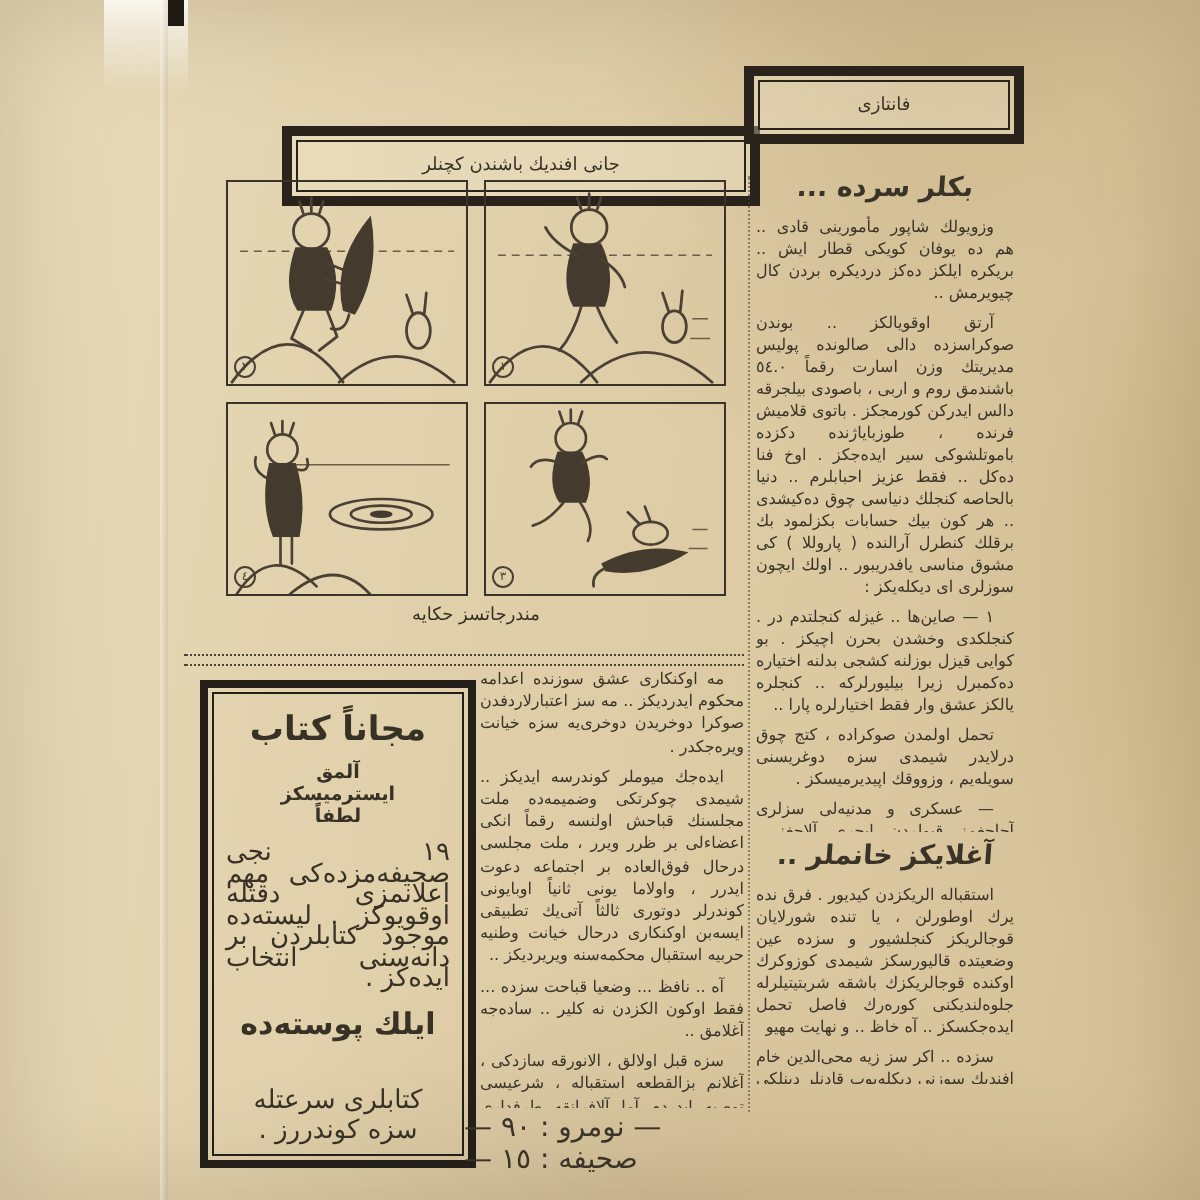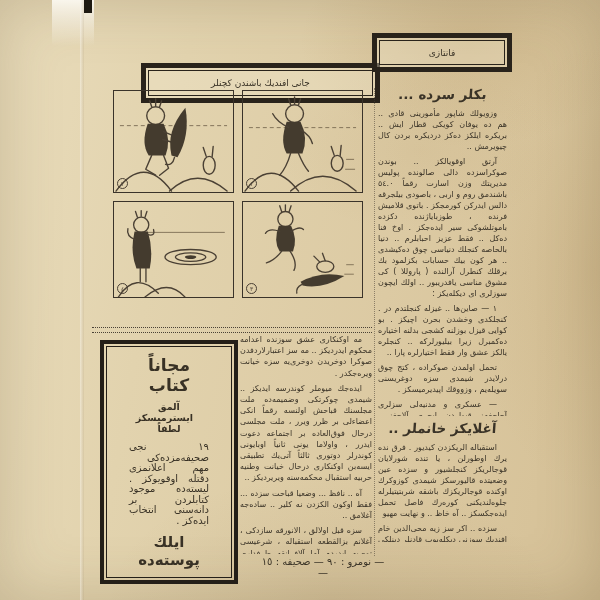--- a/index.html
+++ b/index.html
@@ -47,40 +47,40 @@
     font-size:9px;direction:rtl;color:#352e23;}
 
   .dotted-sep{position:absolute;left:92px;top:327px;width:280px;height:4px;
     border-top:1px dotted #4a4236;border-bottom:1px dotted #4a4236;}
   .vdotted{position:absolute;left:374px;top:88px;width:0;height:468px;
     border-left:1px dotted rgba(74,66,54,.55);}
 
   
   .adbox{position:absolute;left:100px;top:340px;width:130px;height:236px;
     border:4px solid #241f18;}
-  .adbox .inner{position:absolute;inset:2px;border:1px solid #241f18;padding:6px 22px;
+  .adbox .inner{position:absolute;inset:2px;border:1px solid #241f18;padding:6px 6px;
     direction:rtl;text-align:center;overflow:hidden;}
   .ad-title{font-size:17px;font-weight:bold;margin:2px 0 6px;}
   .ad-sub{font-size:9.5px;font-weight:bold;margin:0 16px 8px;}
-  .ad-body{font-size:10px;line-height:10.5px;text-align:justify;margin:0 0 7px;}
-  .ad-big{font-size:15px;font-weight:bold;margin:6px 0 11px;}
+  .ad-body{font-size:13px;line-height:10.5px;text-align:justify;margin:0 0 7px;}
+  .ad-big{font-size:15px;font-weight:bold;margin:6px 0 22px;}
   .ad-foot{font-size:13px;margin:0;}
 
   
   .col{position:absolute;direction:rtl;text-align:justify;color:#3a3327;overflow:hidden;}
   .col p{margin:0 0 4px;text-indent:10px;}
   .mid-col{left:240px;top:334px;width:132px;height:220px;font-size:8px;line-height:11.2px;}
   .right-col{left:378px;top:86px;width:129px;height:472px;}
   .headline{font-size:13.5px;font-weight:bold;text-align:center;direction:rtl;
     margin:0 0 6px;letter-spacing:.5px;transform:skewX(-4deg);}
   .sec{font-size:8px;line-height:11px;height:308px;overflow:hidden;margin-bottom:4px;}
   .sec2{font-size:8px;line-height:11px;height:100px;overflow:hidden;}
 
-  .page-foot{position:absolute;left:257px;top:556px;width:132px;text-align:center;
-    font-size:10px;direction:rtl;color:#3a3327;}
+  .page-foot{position:absolute;left:232px;top:556px;width:132px;text-align:left;
+    font-size:14px;direction:rtl;color:#3a3327;}
 </style>
 </head>
 <body>
 
 <div class="scan">
   <div class="corner-light"></div>
   <div class="page-crease"></div>
   <div class="binding-mark"></div>
 
   <div class="obox box-title">
@@ -164,20 +164,21 @@
         <path class="dark" d="M58 84 Q80 72 104 78 Q82 92 60 88 Z"></path>
         <path class="ink" d="M59 87 q-6 3 -5 9"></path>
         <ellipse class="ink" cx="84" cy="68" rx="9" ry="6"></ellipse>
         <path class="ink" d="M78 63 l-6 -6 M84 62 l-3 -8"></path>
         <path class="ink-thin" d="M106 66 h8 M104 76 h10"></path>
       </svg>
       <span class="pnum">٣</span>
     </div>
   </div>
 
+  <div class="caption">مندرجاتسز حكايه</div>
 
   <div class="dotted-sep"></div>
   <div class="vdotted"></div>
 
   <div class="adbox">
     <div class="inner">
       <div class="ad-title">مجاناً كتاب</div>
       <div class="ad-sub">آلمق ايسترميسكز لطفاً</div>
       <p class="ad-body">١٩ نجى صحيفه‌مزده‌كى مهم اعلانمزى دقتله اوقويوكز . ليسته‌ده موجود كتابلردن بر دانه‌سنى انتخاب ايده‌كز .</p>
       <div class="ad-big">ايلك پوسته‌ده</div>

